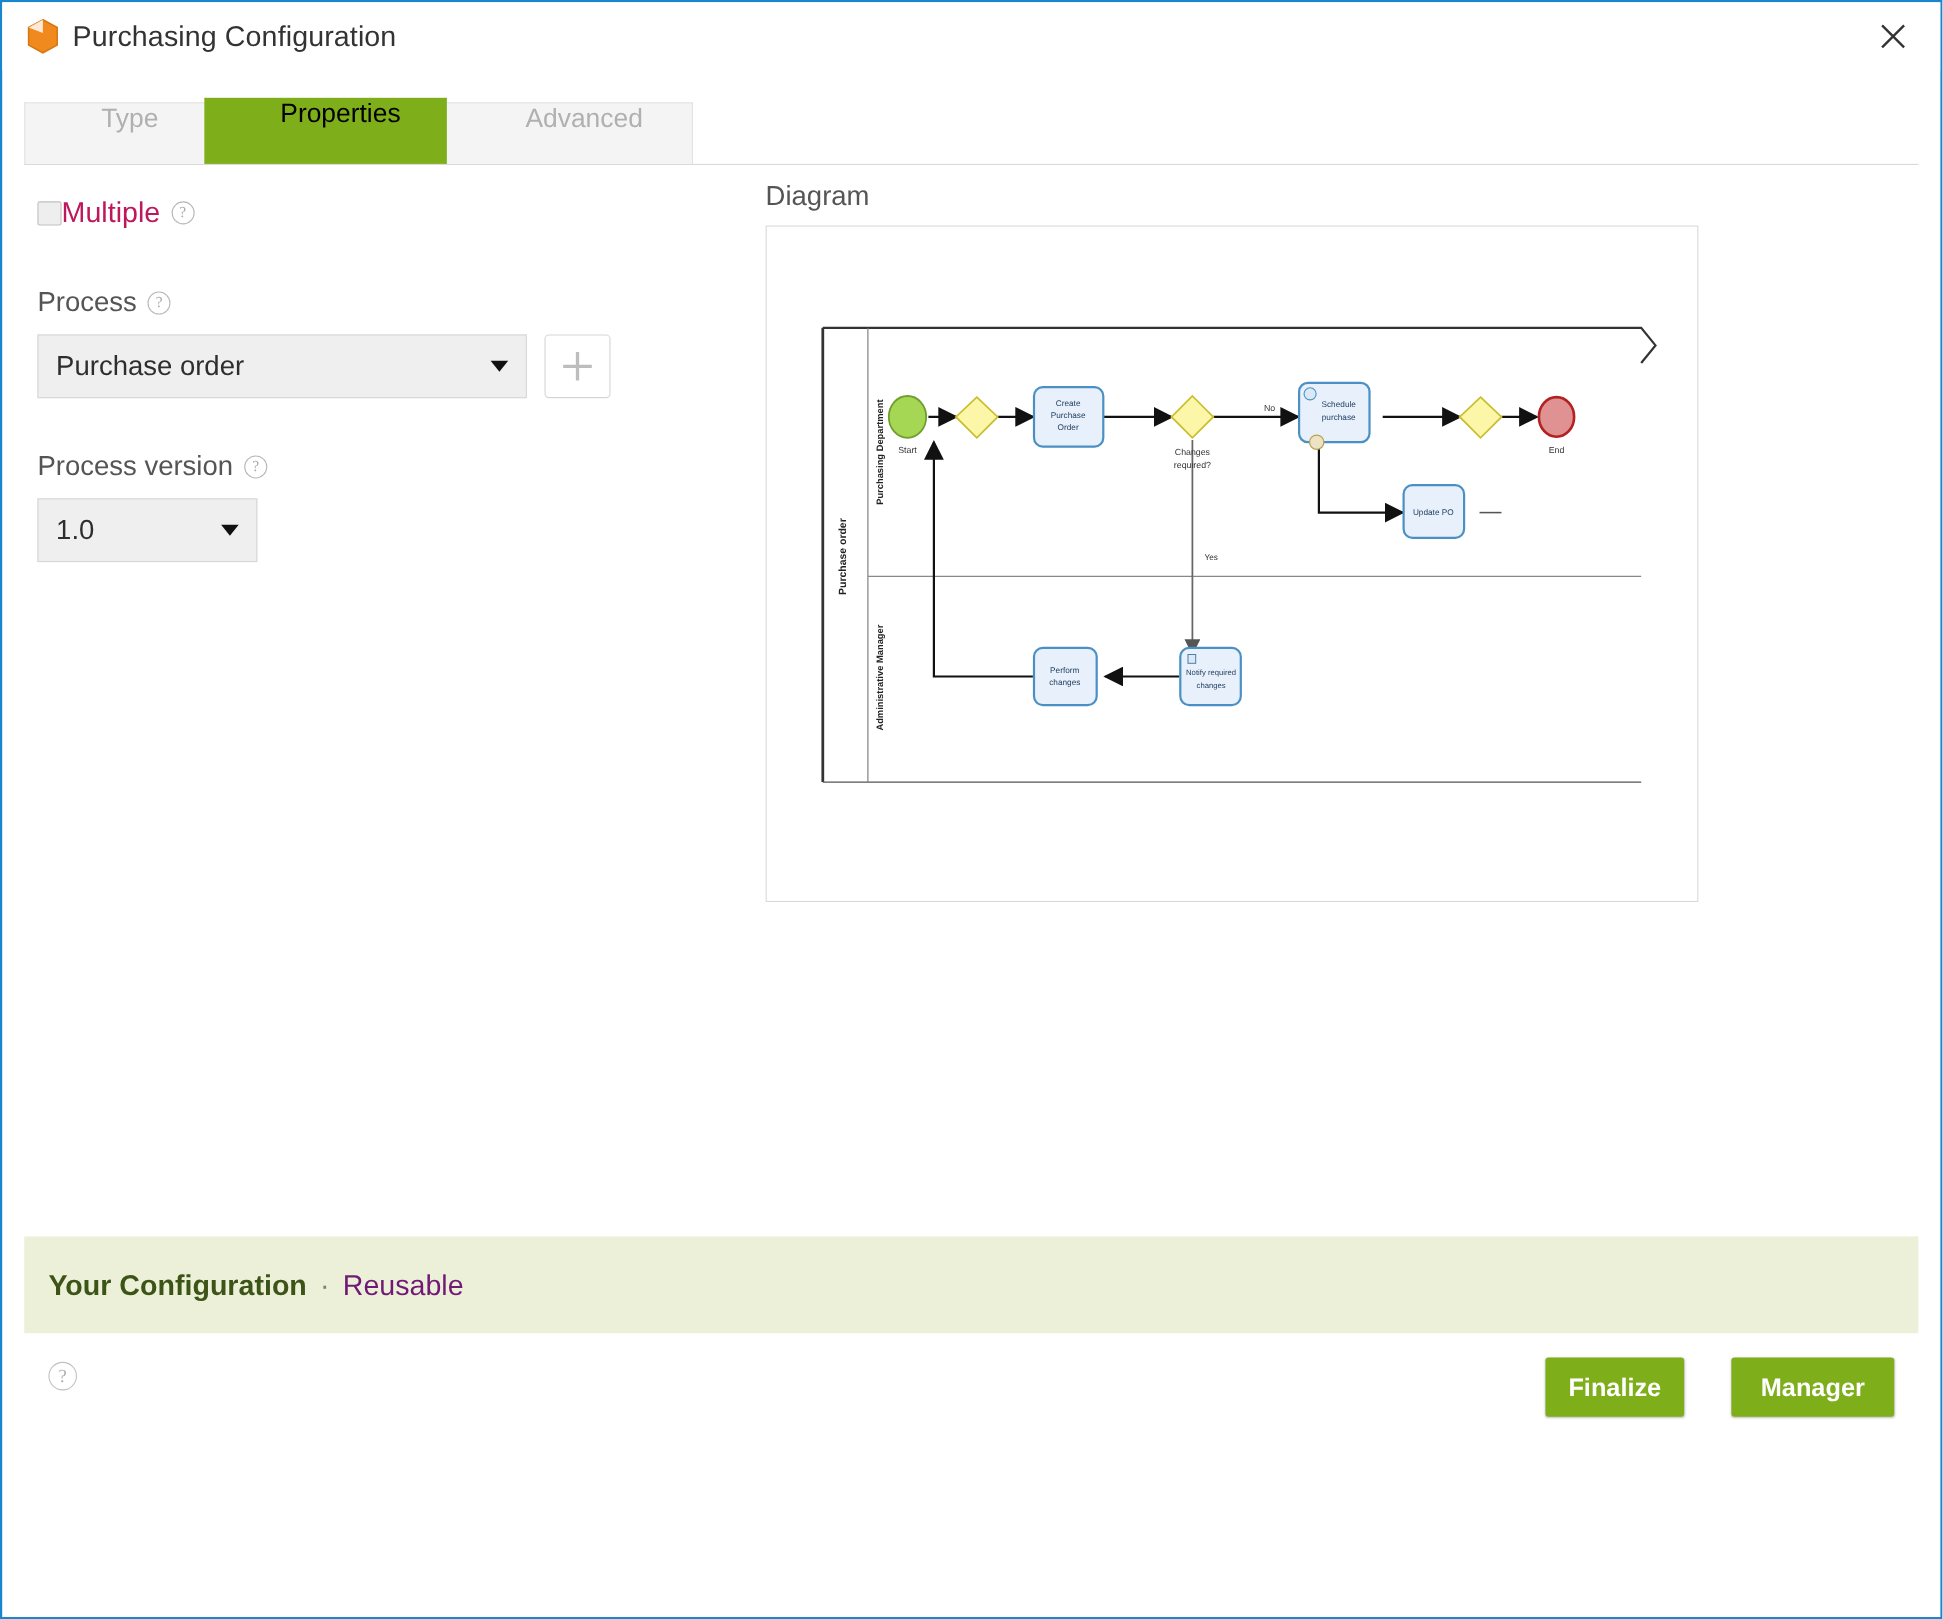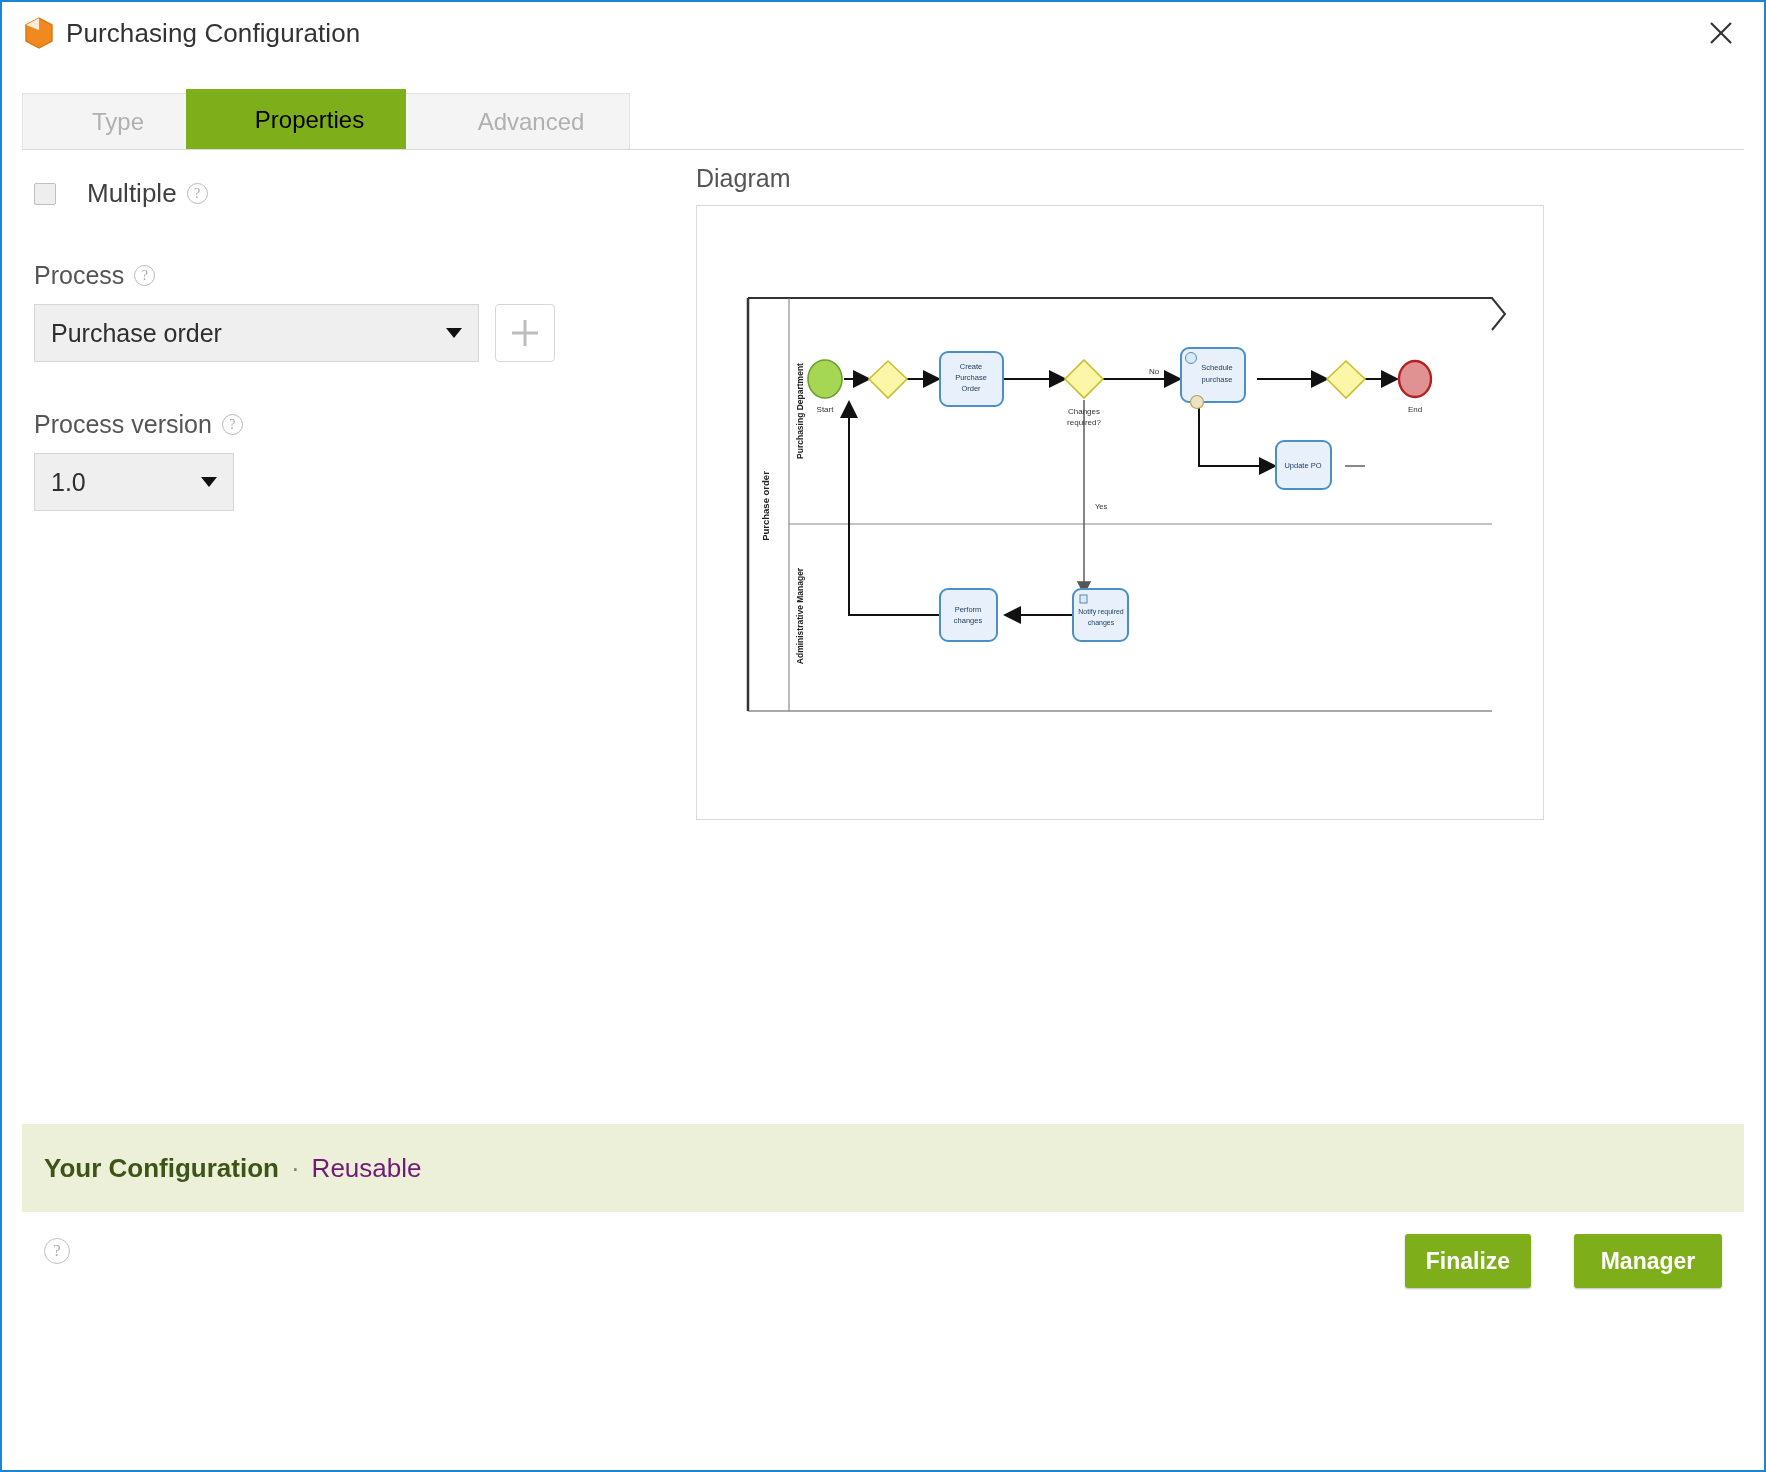--- a/index.html
+++ b/index.html
@@ -50,21 +50,21 @@
     right: 20px;
     height: 56px;
     display: flex;
     align-items: flex-end;
     border-bottom: 1px solid #d9d9d9;
   }
   .tab {
     height: 56px;
     min-width: 165px;
     display: flex;
-    align-items: center;
+    align-items: flex-start;
     justify-content: center;
     font-size: 24px;
     cursor: pointer;
     user-select: none;
     padding-left: 27px;
   }
   .tab.inactive {
     background: #f4f4f4;
     color: #b0b0b0;
     border: 1px solid #e3e3e3;
@@ -104,22 +104,22 @@
   .cbx {
     width: 22px; height: 22px;
     background: #eeeeee;
     border: 1px solid #c0c0c0;
     border-radius: 2px;
     cursor: pointer;
     flex: 0 0 auto;
   }
   .cbx-label {
     font-size: 26px;
-    color: #404040;
-    margin-left: 31px;
+    color: #be185d;
+    margin-left: 0;
   }
   .help-ico {
     display: inline-flex;
     align-items: center;
     justify-content: center;
     width: 21px; height: 21px;
     border: 1px solid #b8b8b8;
     border-radius: 50%;
     color: #a9a9a9;
     font-size: 14px;

